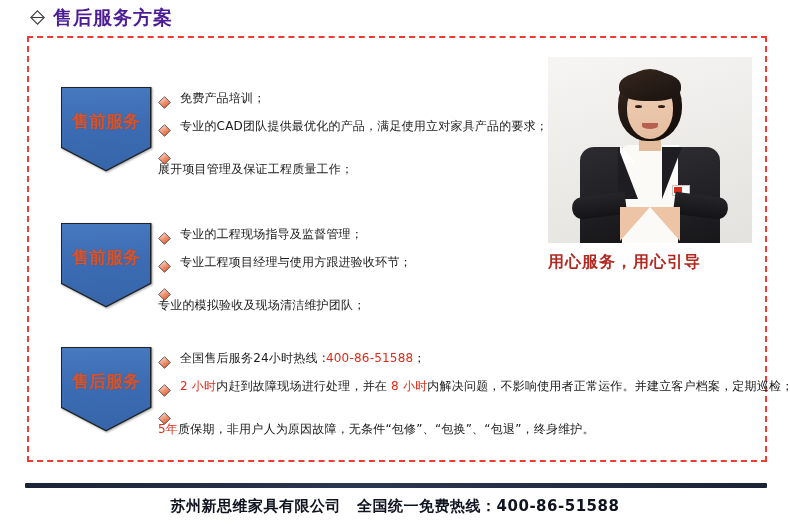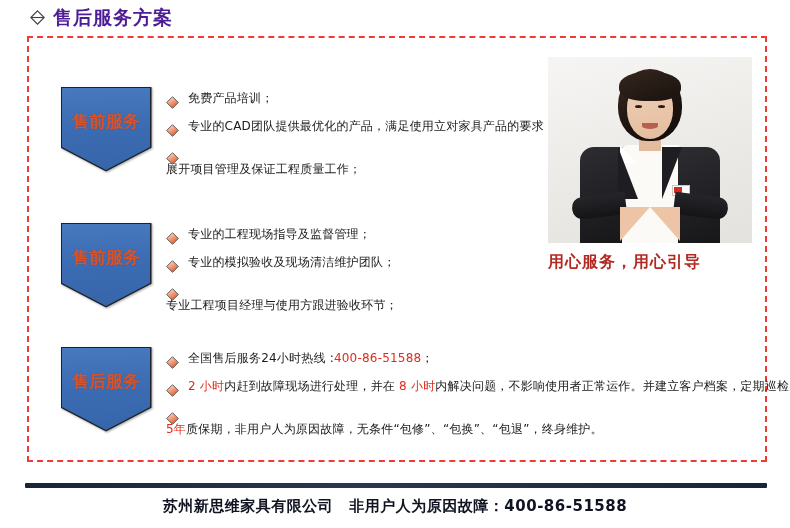--- a/index.html
+++ b/index.html
@@ -32,21 +32,21 @@
   }
   
   .section{
     position:absolute;
     display:flex;align-items:flex-start;
   }
   #section-0{left:62px;top:88px;}
   #section-1{left:62px;top:224px;}
   #section-2{left:62px;top:348px;}
   .badge-wrap{
-    position:relative;width:88px;height:82px;flex:none;margin-right:16px;
+    position:relative;width:88px;height:82px;flex:none;margin-right:8px;
     filter:drop-shadow(1px 1px 1px rgba(0,0,0,.35));
   }
   .badge-border{
     position:absolute;left:-1.5px;top:-1.5px;
     width:91px;height:85px;
     background:#1f2328;
     -webkit-clip-path:polygon(0 0,100% 0,100% 72%,50% 100%,0 72%);
     clip-path:polygon(0 0,100% 0,100% 72%,50% 100%,0 72%);
   }
   .badge-face{
@@ -278,29 +278,29 @@
         </svg>
       </span>
       <span class="bullet-text">专业的工程现场指导及监督管理；</span>
     </div>
     <div class="bullet-row">
       <span class="bullet-diamond">
         <svg width="13" height="13" viewBox="0 0 13 13" aria-hidden="true">
           <polygon points="6.5,0.7 12.3,6.5 6.5,12.3 0.7,6.5" fill="url(#bg1)" stroke="#4a4a4a" stroke-width="0.9"></polygon>
         </svg>
       </span>
+      <span class="bullet-text">专业工程项目经理与使用方跟进验收环节；</span>
+    </div>
+    <div class="bullet-row">
+      <span class="bullet-diamond">
+        <svg width="13" height="13" viewBox="0 0 13 13" aria-hidden="true">
+          <polygon points="6.5,0.7 12.3,6.5 6.5,12.3 0.7,6.5" fill="url(#bg1)" stroke="#4a4a4a" stroke-width="0.9"></polygon>
+        </svg>
+      </span>
       <span class="bullet-text">专业的模拟验收及现场清洁维护团队；</span>
-    </div>
-    <div class="bullet-row">
-      <span class="bullet-diamond">
-        <svg width="13" height="13" viewBox="0 0 13 13" aria-hidden="true">
-          <polygon points="6.5,0.7 12.3,6.5 6.5,12.3 0.7,6.5" fill="url(#bg1)" stroke="#4a4a4a" stroke-width="0.9"></polygon>
-        </svg>
-      </span>
-      <span class="bullet-text">专业工程项目经理与使用方跟进验收环节；</span>
     </div>
   </div>
 </div>
 
 <div class="section" id="section-2">
   <div class="badge-wrap">
     <div class="badge-border"></div>
     <div class="badge-face"></div>
     <div class="badge-label">售后服务</div>
   </div>
@@ -353,14 +353,14 @@
   <div id="ph-mouth"></div>
   <div id="ph-arm-l"></div>
   <div id="ph-arm-r"></div>
   <div id="ph-hand-l"></div>
   <div id="ph-hand-r"></div>
 </div>
 <div id="photo-caption">用心服务，用心引导</div>
 
 <div id="footer-bar"></div>
 <div id="footer-text">
-  <span>苏州新思维家具有限公司</span><span class="gap"></span><span>非用户人为原因故障：</span><span>400-86-51588</span>
+  <span>苏州新思维家具有限公司</span><span class="gap"></span><span>全国统一免费热线：</span><span>400-86-51588</span>
 </div>
 
 </body></html>

